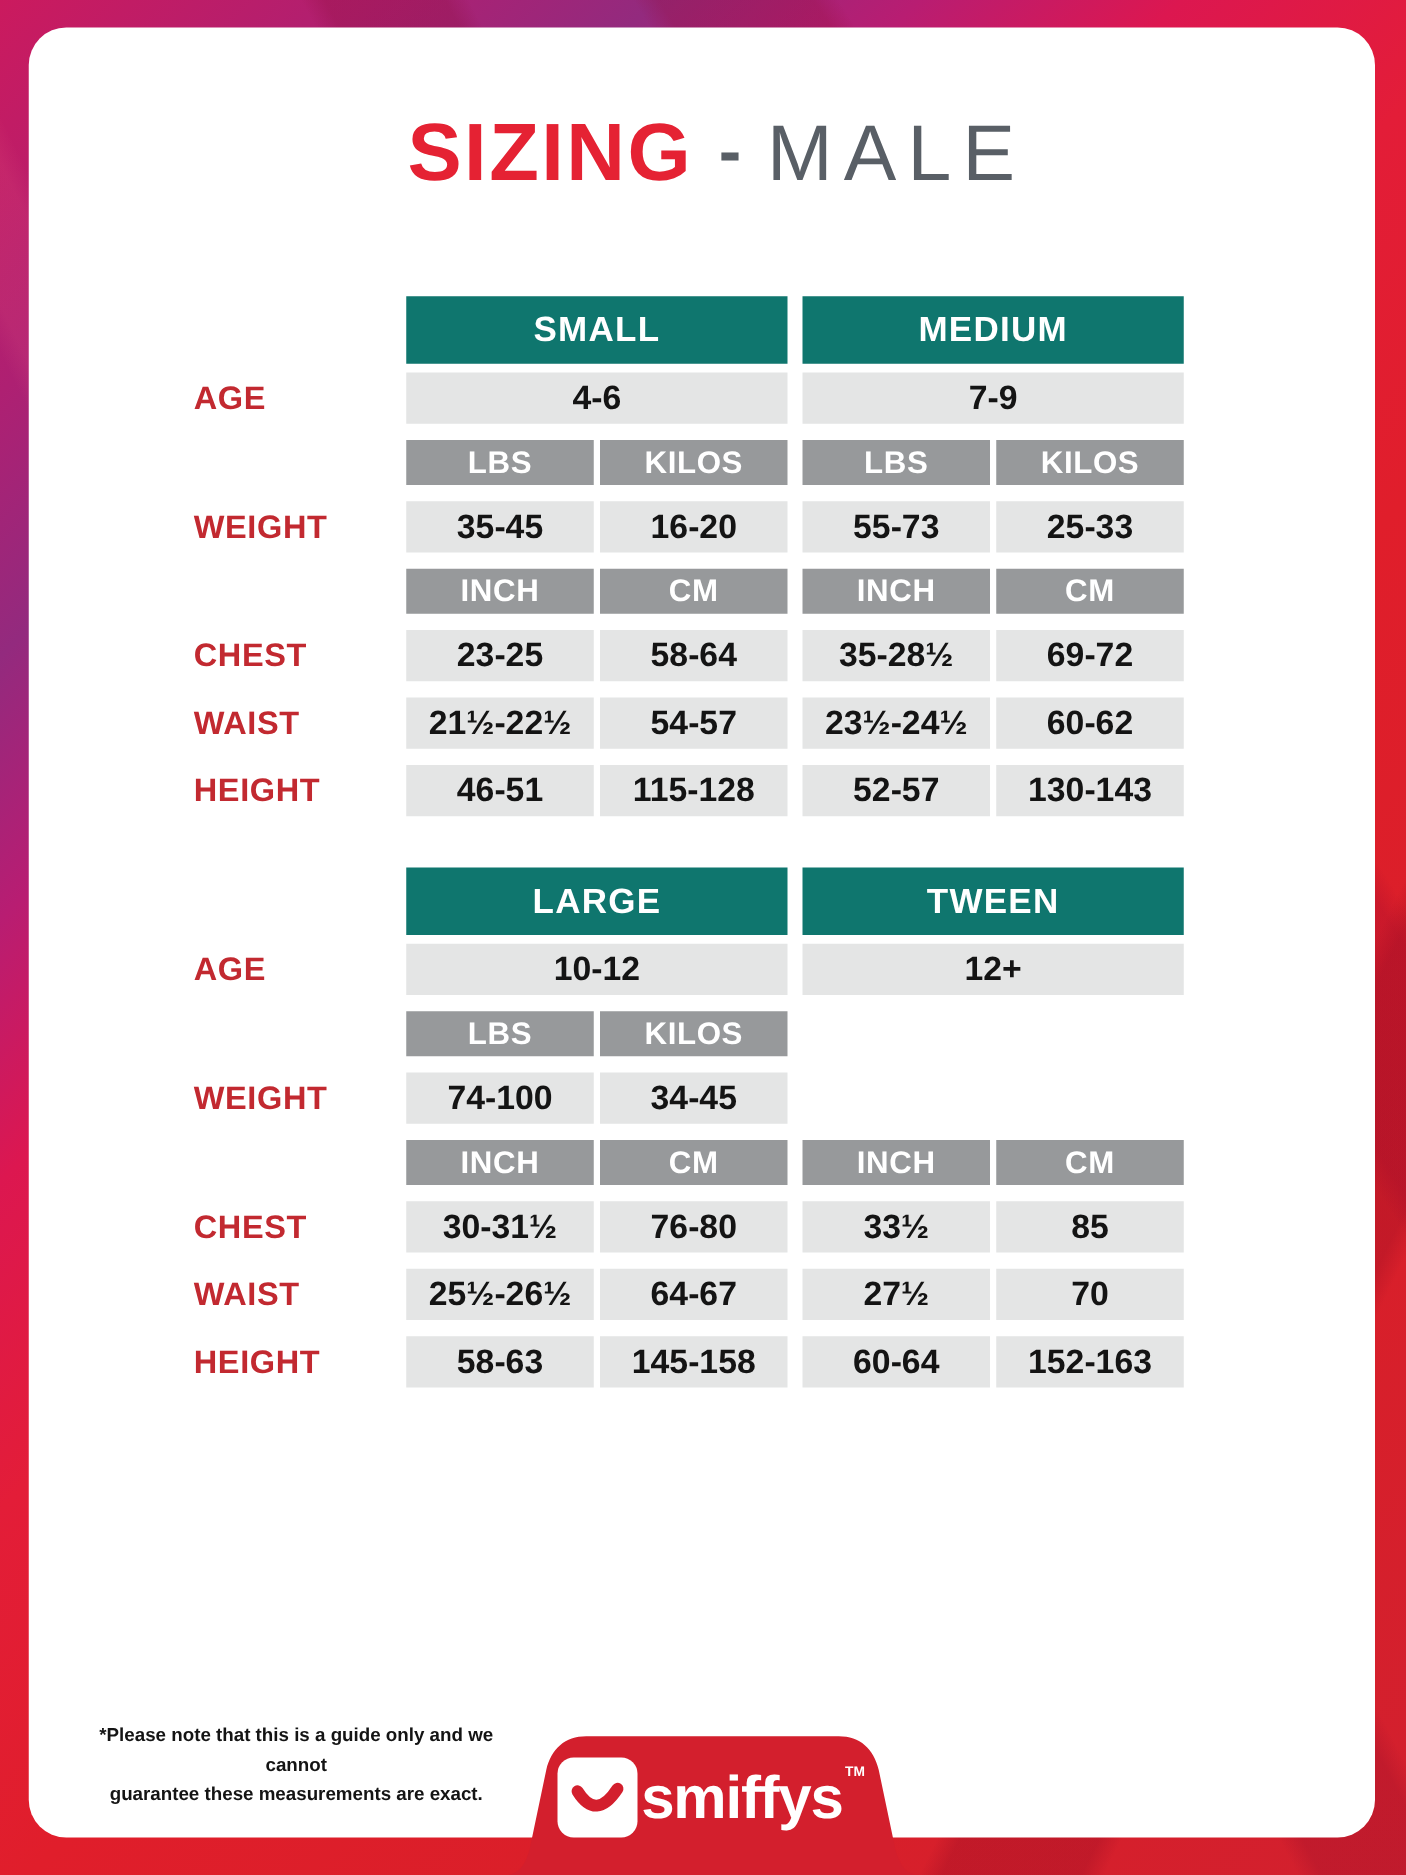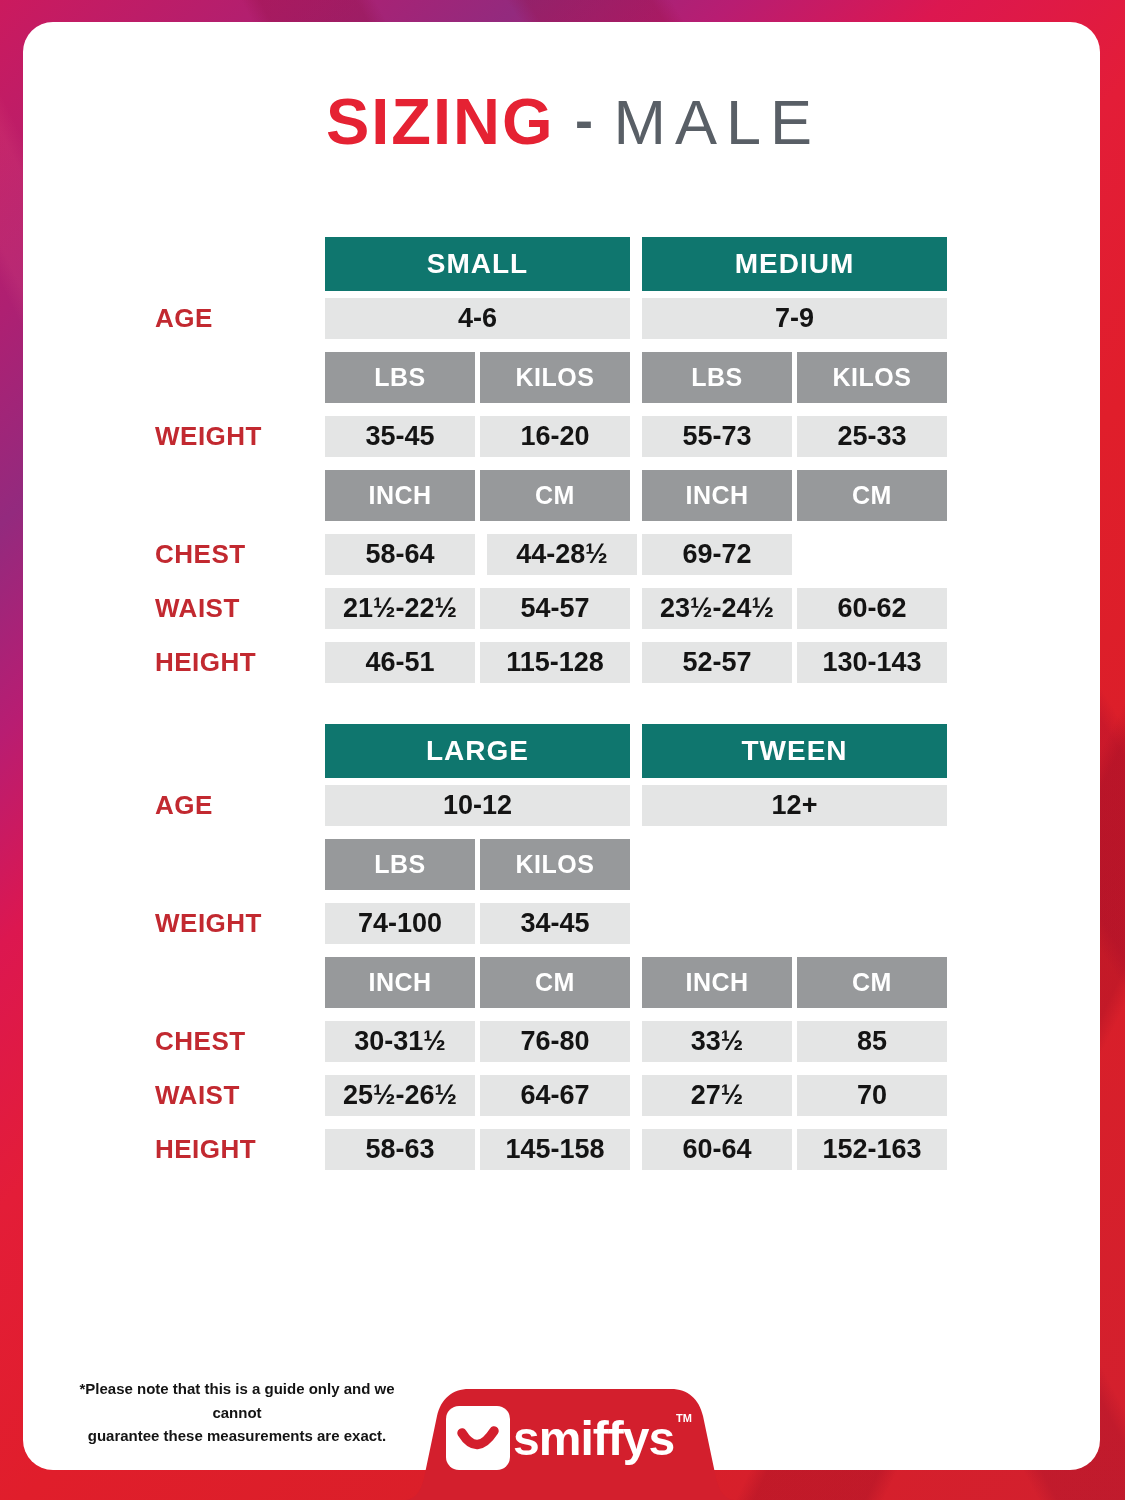--- a/index.html
+++ b/index.html
@@ -46,21 +46,21 @@
   }
   .cell {
     width:150px; flex:0 0 150px; height:41px; margin-right:5px;
     background:#e4e5e5; color:#141414;
     display:flex; align-items:center; justify-content:center;
     font-size:27px; font-weight:bold;
   }
   .cell.gap { margin-right:12px; }
   .cell.wide { width:305px; flex:0 0 305px; }
   .cell.sizehdr { background:#0f766e; color:#fff; height:54px; font-size:28px; letter-spacing:1px; }
-  .cell.unit    { background:#97999b; color:#fff; height:51px; font-size:25px; letter-spacing:.5px; }
+  .cell.unit    { background:#97999b; color:#fff; height:36px; font-size:25px; letter-spacing:.5px; }
   
   .disclaimer {
     position:absolute; left:56px; bottom:23px; width:316px;
     text-align:center; font-size:15px; font-weight:bold; color:#141414; line-height:1.55;
   }
   .bump { position:absolute; left:400px; bottom:0; width:340px; height:122px; z-index:3; }
   .bump svg.shape { position:absolute; left:0; top:0; }
   .bump-inner { position:absolute; left:46px; top:28px; display:flex; align-items:flex-start; }
   .logo-square {
     width:64px; height:64px; background:#fff; border-radius:13px;
@@ -111,22 +111,23 @@
       </div>
       <div class="row">
         <div class="spacer"></div>
         <div class="cell unit">INCH</div>
         <div class="cell unit gap">CM</div>
         <div class="cell unit">INCH</div>
         <div class="cell unit">CM</div>
       </div>
       <div class="row">
         <div class="spacer label">CHEST</div>
+        <div class="cell">23-25</div>
         <div class="cell gap">58-64</div>
-        <div class="cell">44-28½</div>
+        <div class="cell">35-28½</div>
         <div class="cell">69-72</div>
       </div>
       <div class="row">
         <div class="spacer label">WAIST</div>
         <div class="cell">21½-22½</div>
         <div class="cell gap">54-57</div>
         <div class="cell">23½-24½</div>
         <div class="cell">60-62</div>
       </div>
       <div class="row">

